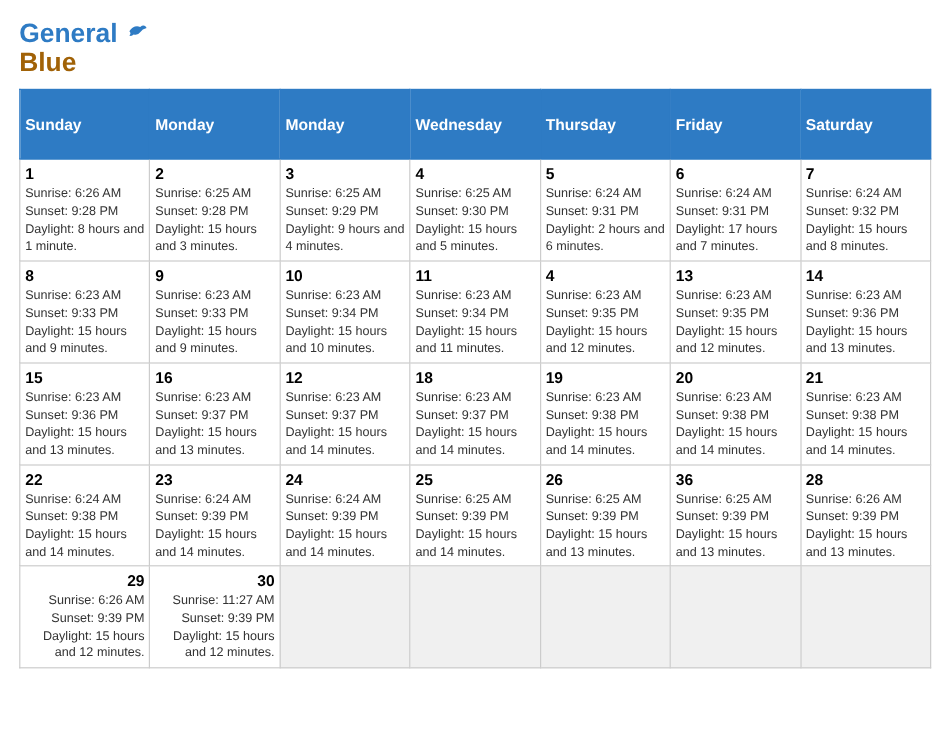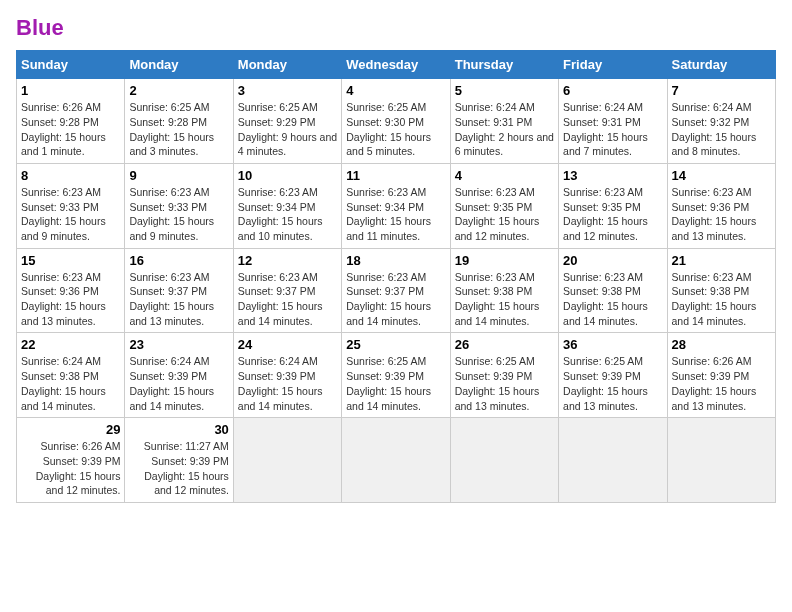--- a/index.html
+++ b/index.html
@@ -48,21 +48,21 @@
       color: #444;
     }
     table {
       width: 100%;
       border-collapse: collapse;
       font-size: 11px;
     }
     thead tr th {
       background: #2e7bc4;
       color: #fff;
-      padding: 6px 4px;
+      padding: 21px 4px;
       text-align: left;
       font-size: 13px;
       font-weight: bold;
       border: 1px solid #2e7bc4;
     }
     tbody tr td {
       border: 1px solid #ccc;
       vertical-align: top;
       padding: 4px;
       background: #fff;
@@ -88,21 +88,28 @@
       font-size: 10.5px;
       line-height: 1.4;
     }
   </style>
 </head>
 <body>
 
 <div class="header-area">
   <div class="logo">
     <div>
-      <div class="logo-text" style="color:#a21caf;">Blue</div>
+      <div style="display:flex;align-items:center;">
+        <span class="logo-text"><span>General</span>
+          <svg class="logo-icon" viewBox="0 0 20 20">
+            <path d="M2 10 Q6 4 12 6 Q16 3 18 7 Q14 8 12 11 Q10 14 6 13 Q4 15 2 14 Q4 12 2 10Z" fill="#2e7bc4"></path>
+          </svg>
+        </span>
+      </div>
+      <div class="logo-text" style="color:#a16207;">Blue</div>
     </div>
   </div>
   <div class="title-area">
     <div class="month-title"></div>
     <div class="subtitle"></div>
   </div>
 </div>
 
 <table>
   <thead>
@@ -116,21 +123,21 @@
         <th>Saturday</th>
       </tr>
   </thead>
   <tbody id="cal-body">
   <tr>
         <td>
         <span class="day-num">1</span>
         <div class="day-info">
           <span>Sunrise: 6:26 AM</span><br>
           <span>Sunset: 9:28 PM</span><br>
-          <span>Daylight: 15 hours and 1 minute.</span>
+          <span>Daylight: 8 hours and 1 minute.</span>
         </div>
       </td>
         <td>
         <span class="day-num">2</span>
         <div class="day-info">
           <span>Sunrise: 6:25 AM</span><br>
           <span>Sunset: 9:28 PM</span><br>
           <span>Daylight: 15 hours and 3 minutes.</span>
         </div>
       </td>
@@ -156,21 +163,21 @@
           <span>Sunrise: 6:24 AM</span><br>
           <span>Sunset: 9:31 PM</span><br>
           <span>Daylight: 2 hours and 6 minutes.</span>
         </div>
       </td>
         <td>
         <span class="day-num">6</span>
         <div class="day-info">
           <span>Sunrise: 6:24 AM</span><br>
           <span>Sunset: 9:31 PM</span><br>
-          <span>Daylight: 15 hours and 7 minutes.</span>
+          <span>Daylight: 17 hours and 7 minutes.</span>
         </div>
       </td>
         <td>
         <span class="day-num">7</span>
         <div class="day-info">
           <span>Sunrise: 6:24 AM</span><br>
           <span>Sunset: 9:32 PM</span><br>
           <span>Daylight: 15 hours and 8 minutes.</span>
         </div>
       </td>

